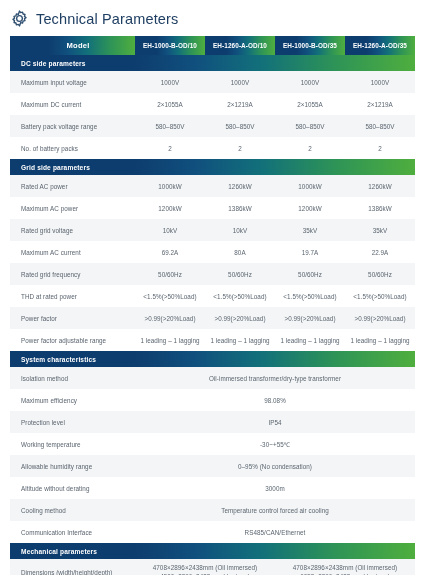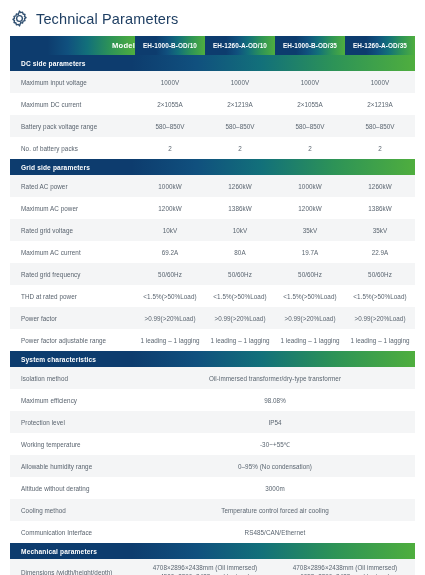--- a/index.html
+++ b/index.html
@@ -66,21 +66,21 @@
         #2d9357 80%, #4fae3e 100%);
     color: #ffffff;
     font-size: 6.4px;
     font-weight: bold;
     height: 19px;
     vertical-align: middle;
     text-align: center;
     letter-spacing: 0.1px;
   }
   tr.model-head td.label-cell {
-    text-align: right;
+    text-align: center;
     padding-left: 11px;
     font-size: 7.6px;
     letter-spacing: 0.2px;
   }
 
   
   tr.section-head td {
     background: linear-gradient(to right,
         #0d3c6e 0%, #0d3c6e 30%,
         #10507e 46%, #12707a 62%,

